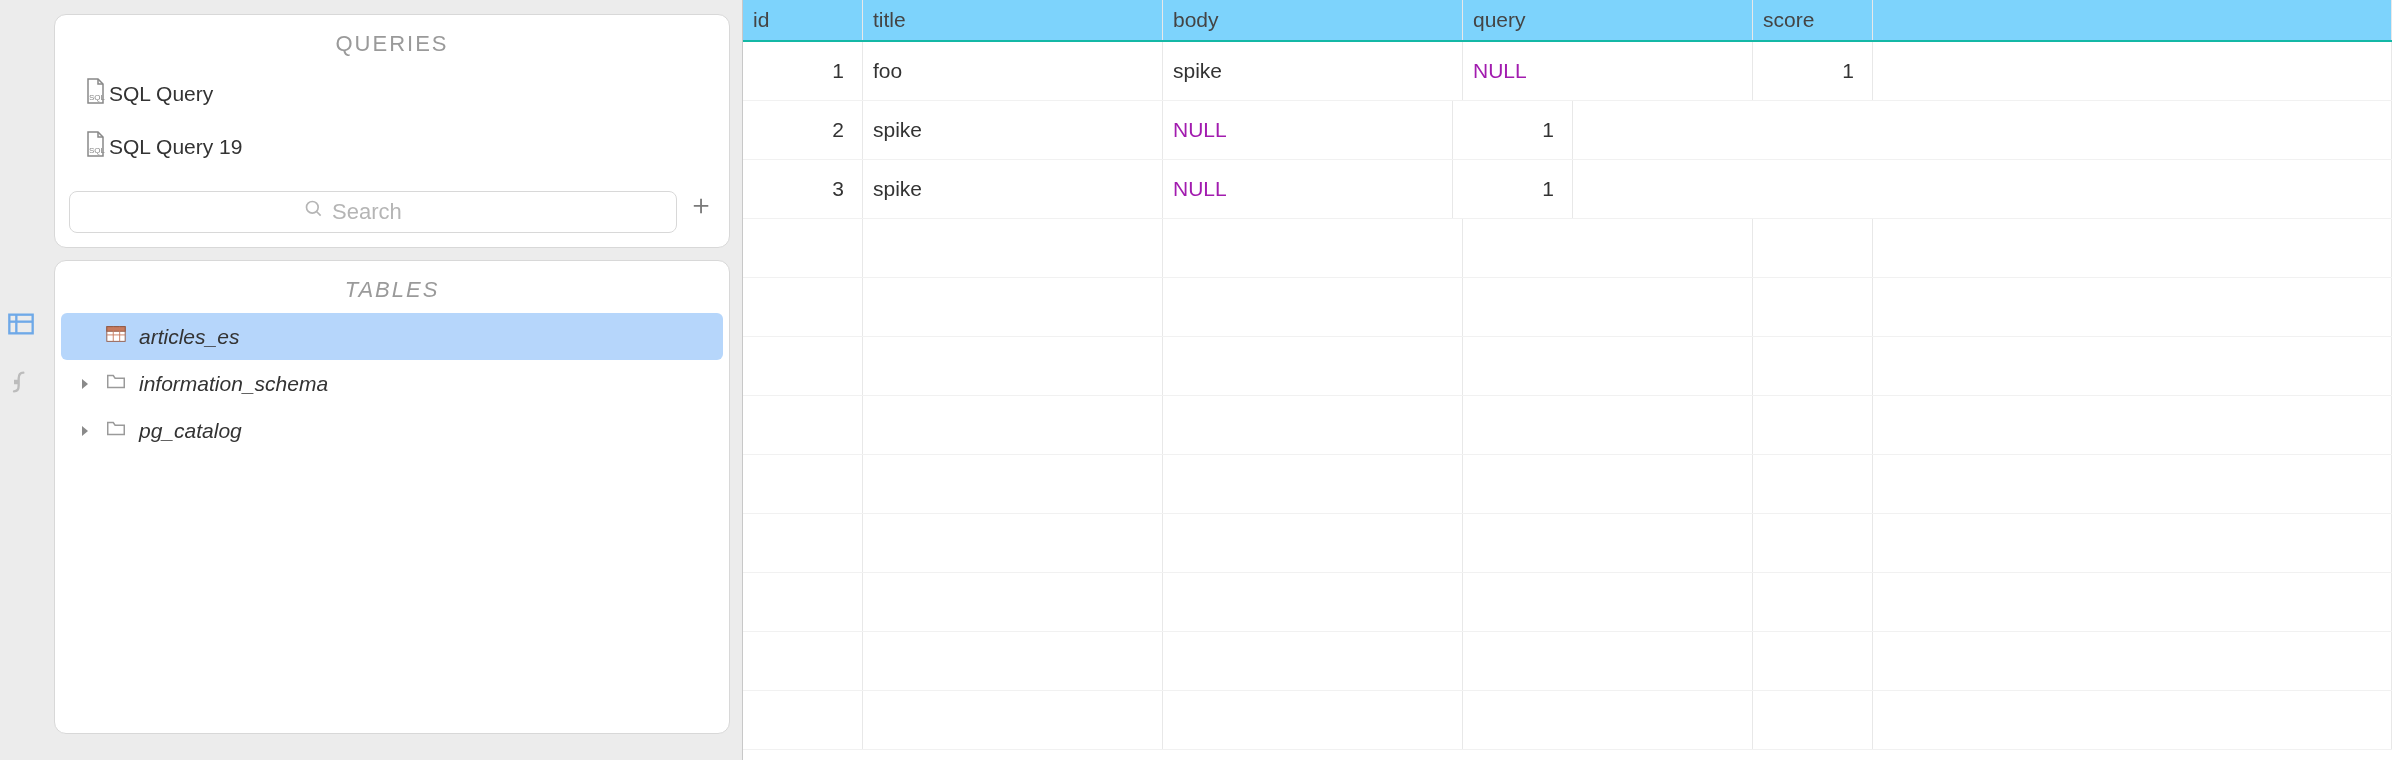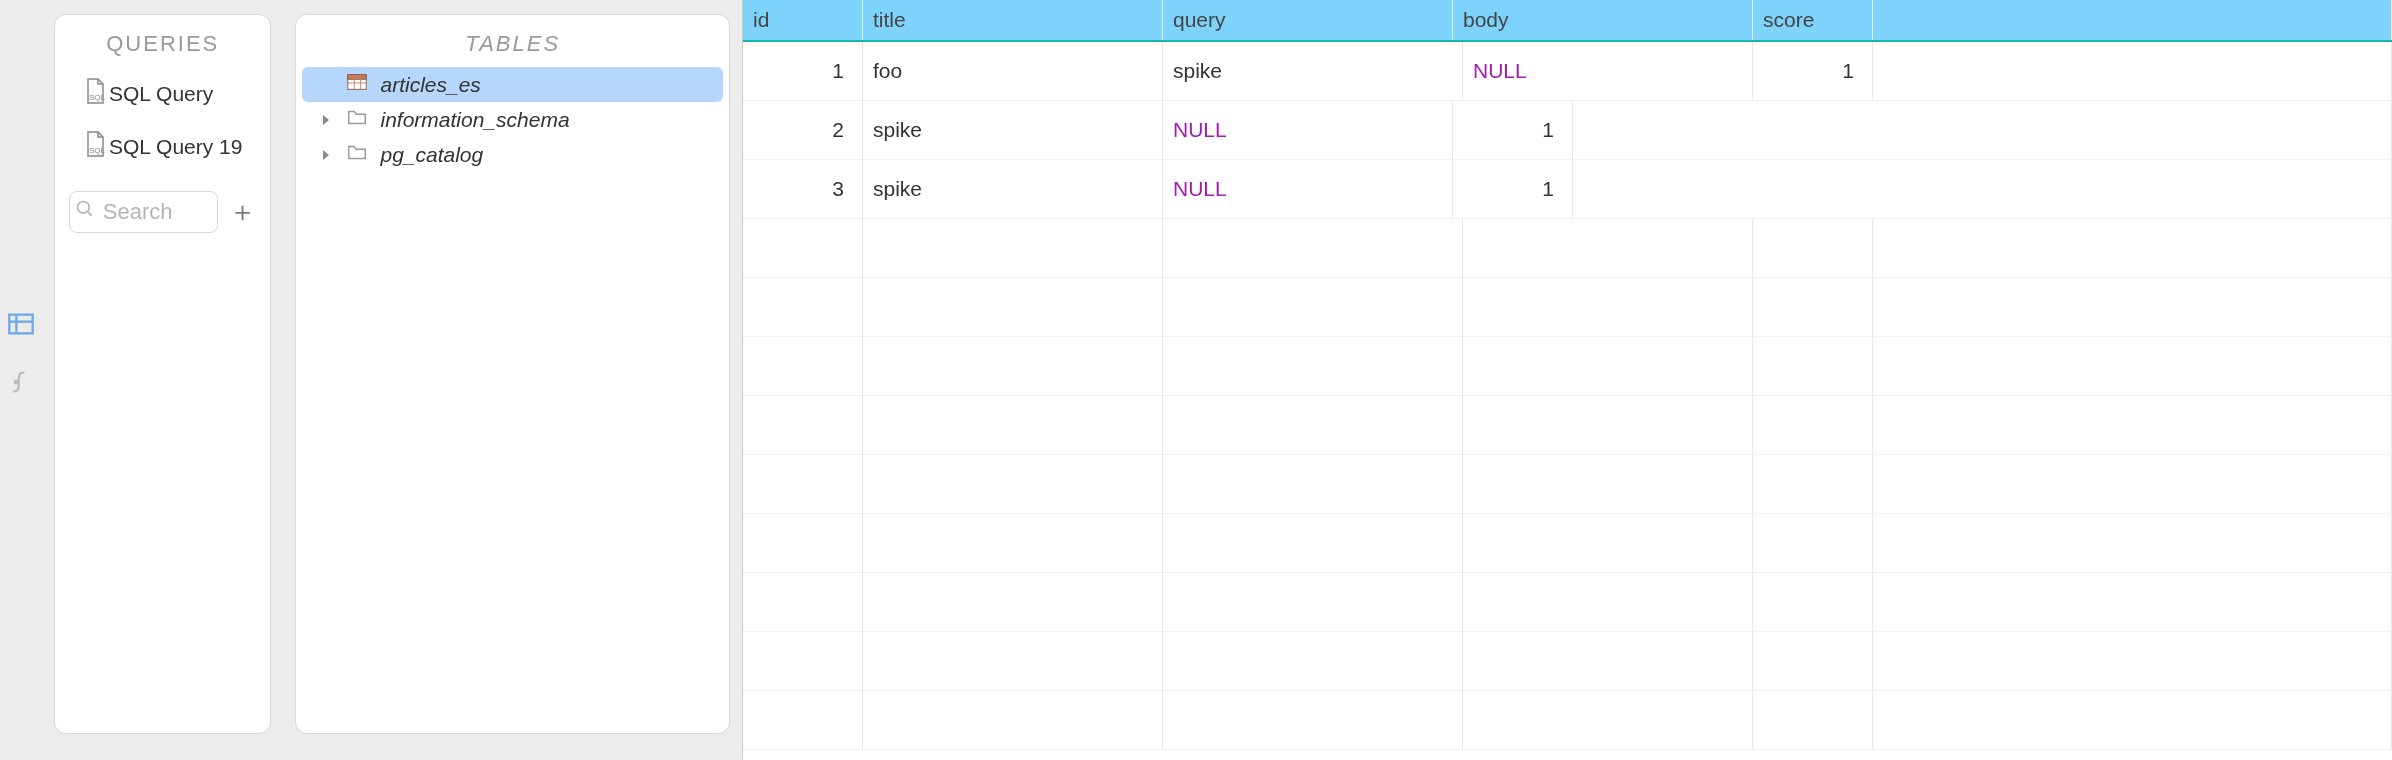--- a/index.html
+++ b/index.html
@@ -21,21 +21,21 @@
   flex-direction: column;
   align-items: center;
   gap: 30px;
   padding-top: 310px;
 }
 .rail .icon { width: 28px; height: 28px; display: flex; align-items: center; justify-content: center; color: #a0a0a0; }
 
 .sidebar {
   width: 700px;
   display: flex;
-  flex-direction: row;
+  flex-direction: column;
   padding: 14px 0;
 }
 .panel {
   background: #fff;
   border: 1px solid #d8d8d8;
   border-radius: 12px;
   margin: 0 12px 12px 12px;
   overflow: hidden;
 }
 .panel-header {
@@ -52,21 +52,21 @@
   align-items: center;
   gap: 2px;
   padding: 10px 28px;
   color: #333;
   cursor: pointer;
 }
 .q-item svg { width: 24px; height: 28px; }
 
 .search-row {
   display: flex;
-  align-items: center;
+  align-items: flex-start;
   padding: 6px 14px 14px 14px;
   gap: 10px;
 }
 .search-box {
   flex: 1;
   height: 42px;
   border: 1px solid #d8d8d8;
   border-radius: 8px;
   display: flex;
   align-items: center;
@@ -94,21 +94,21 @@
   font-size: 28px;
   cursor: pointer;
 }
 
 .tables-panel { flex: 1; display: flex; flex-direction: column; font-style: italic; }
 .tables-panel .list { padding-bottom: 12px; flex:1; }
 .t-item {
   display: flex;
   align-items: center;
   gap: 12px;
-  padding: 4px 18px;
+  padding: 10px 18px;
   margin: 0 6px;
   border-radius: 6px;
   cursor: pointer;
 }
 .t-item.selected { background: #b6d6fb; }
 .t-item .chevron { width: 14px; display:inline-flex; color:#8a8a8a; }
 .t-item svg.icon-svg { width: 22px; height: 22px; }
 .t-item .spacer-chevron { width: 14px; }
 
 .grid {
@@ -252,22 +252,22 @@
         </div>
       </div>
     </div>
 
   </div>
 
   <div class="grid">
     <div class="grid-header">
       <div class="gh-cell col-id">id</div>
       <div class="gh-cell col-title">title</div>
+      <div class="gh-cell col-body">body</div>
       <div class="gh-cell col-query">query</div>
-      <div class="gh-cell col-body">body</div>
       <div class="gh-cell col-score">score</div>
       <div class="gh-cell col-rest"></div>
     </div>
     <div class="grid-body" id="grid-body">
         <div class="grid-row">
           <div class="gd-cell col-id">1</div>
           <div class="gd-cell col-title">foo</div>
           <div class="gd-cell col-body">spike</div>
           <div class="gd-cell col-query">
             <span class="null">NULL</span>

